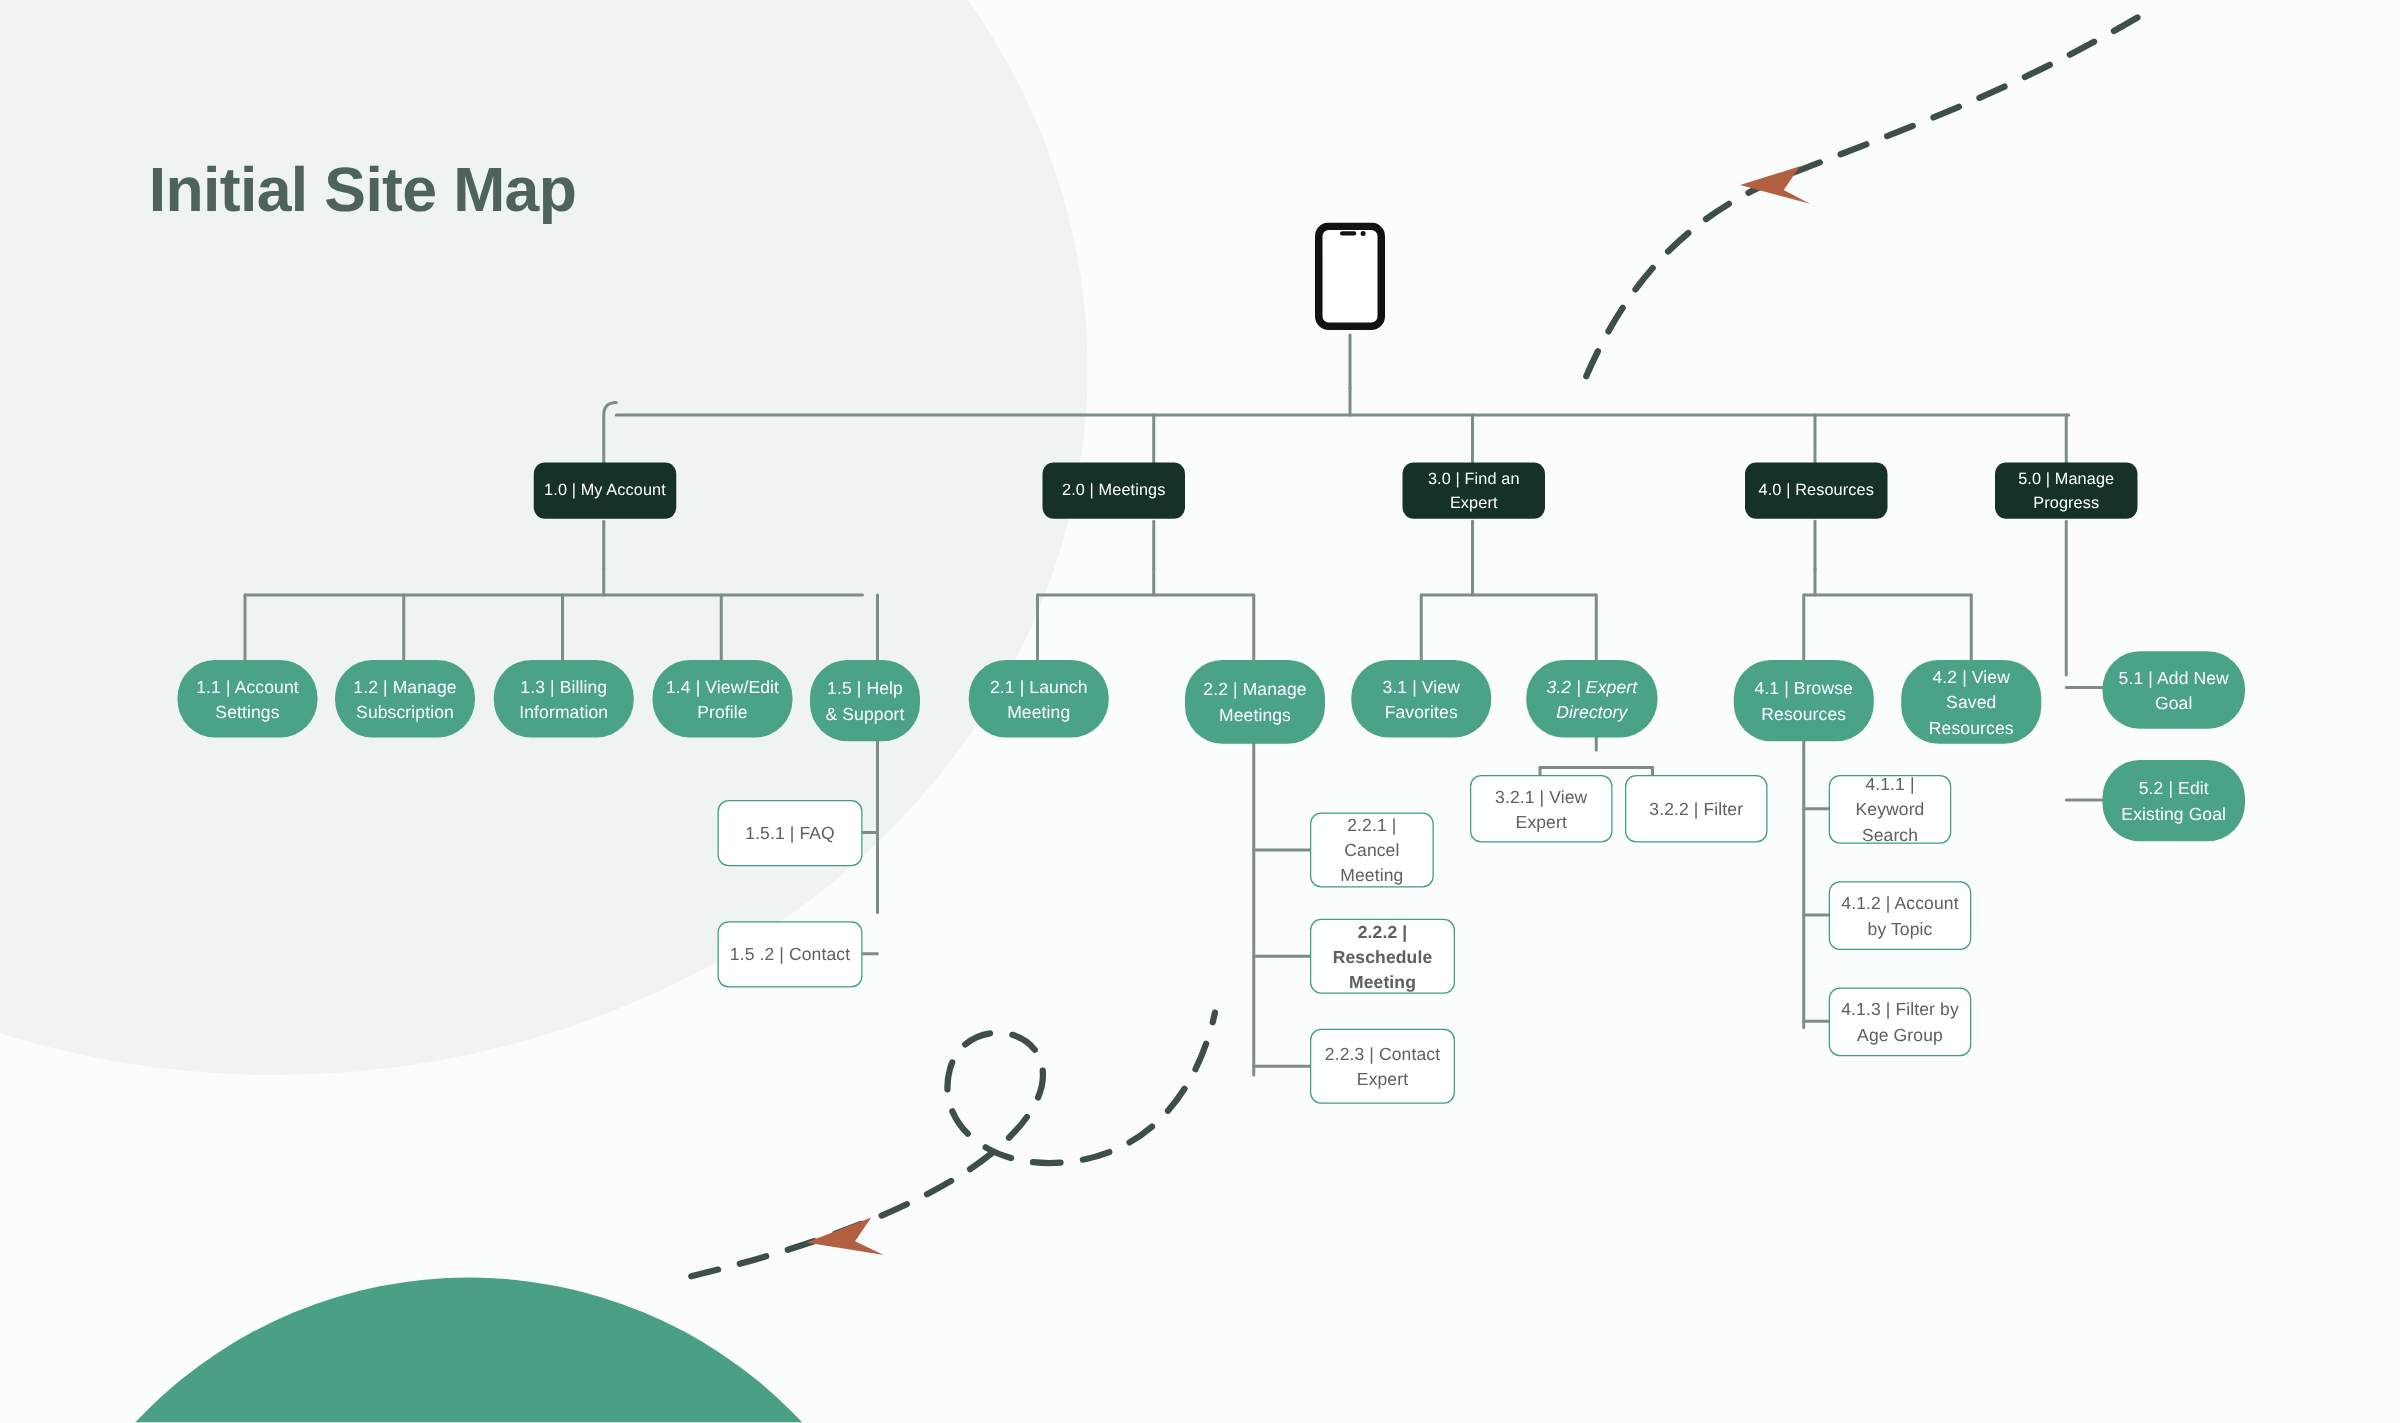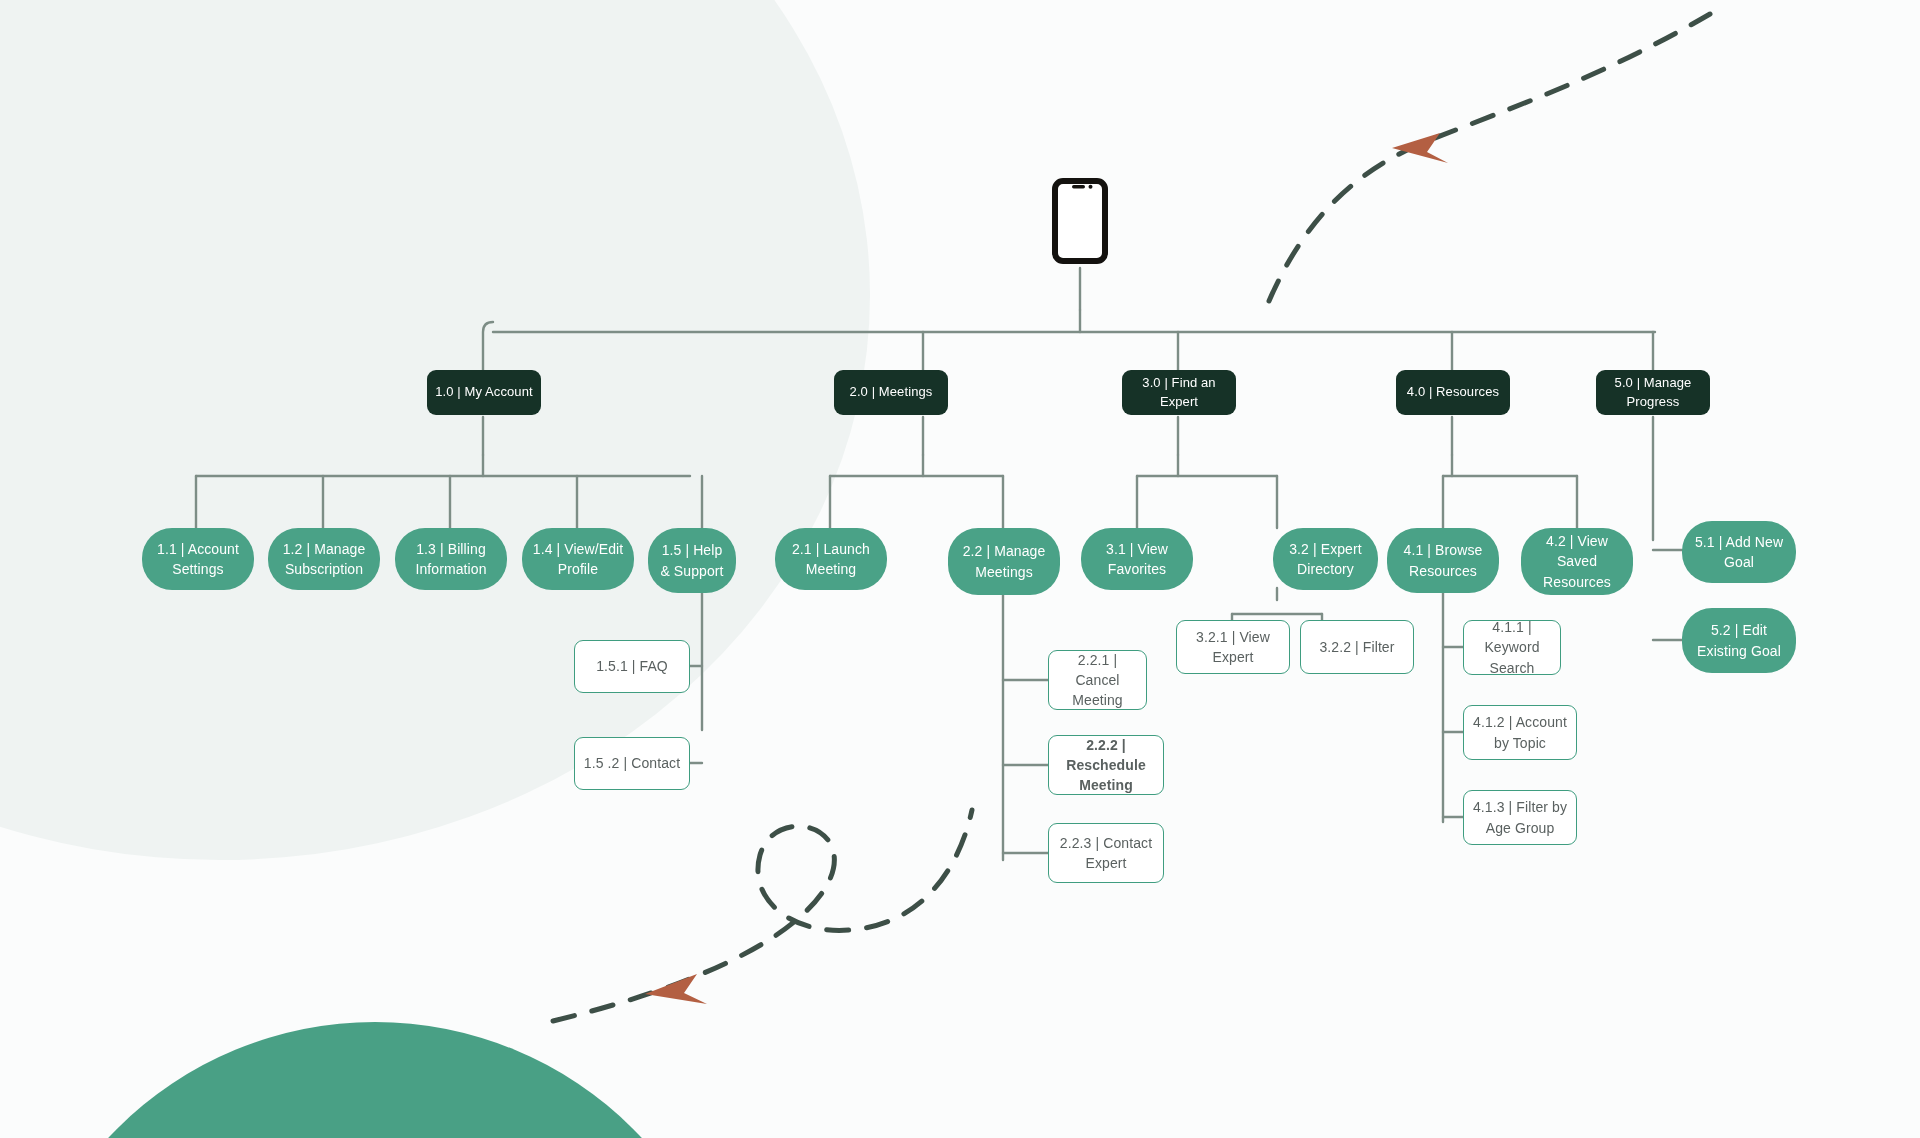--- a/index.html
+++ b/index.html
@@ -187,20 +187,21 @@
       <path d="M1443 647 L1463 647"></path>
       <path d="M1443 732 L1463 732"></path>
       <path d="M1443 817 L1463 817"></path>
 
       <path d="M1653 417 L1653 540"></path>
       <path d="M1653 550 L1682 550"></path>
       <path d="M1653 640 L1682 640"></path>
     </g>
   </svg>
 
+  <div id="page-title">Initial Site Map</div>
 
   <svg id="phone-icon" viewBox="0 0 56 86">
     <rect x="3" y="3" width="50" height="80" rx="8" ry="8" fill="#ffffff" stroke="#14120f" stroke-width="6"></rect>
     <rect x="20" y="7" width="13" height="3.4" rx="1.7" fill="#14120f"></rect>
     <circle cx="38.5" cy="8.7" r="2" fill="#14120f"></circle>
   </svg>
 
   <div class="node lvl1" style="left:427px; top:370px; width:114px;">1.0 | My Account</div>
 
   <div class="node lvl1" style="left:834px; top:370px; width:114px;">2.0 | Meetings</div>
@@ -220,21 +221,21 @@
   <div class="node lvl2" style="left:522px; top:528px; width:112px; height:62px;">1.4 | View/Edit Profile</div>
 
   <div class="node lvl2" style="left:648px; top:528px; width:88px; height:65px;">1.5 | Help &amp; Support</div>
 
   <div class="node lvl2" style="left:775px; top:528px; width:112px; height:62px;">2.1 | Launch Meeting</div>
 
   <div class="node lvl2" style="left:948px; top:528px; width:112px; height:67px;">2.2 | Manage Meetings</div>
 
   <div class="node lvl2" style="left:1081px; top:528px; width:112px; height:62px;">3.1 | View Favorites</div>
 
-  <div class="node lvl2" style="left:1273px; top:528px; width:105px; height:62px;">3.2 | Expert Directory</div>
+  <div class="node lvl2" style="left:1221px; top:528px; width:105px; height:62px;font-style:italic;">3.2 | Expert Directory</div>
 
   <div class="node lvl2" style="left:1387px; top:528px; width:112px; height:65px;">4.1 | Browse Resources</div>
 
   <div class="node lvl2" style="left:1521px; top:528px; width:112px; height:67px;">4.2 | View Saved Resources</div>
 
   <div class="node lvl2" style="left:1682px; top:521px; width:114px; height:62px;">5.1 | Add New Goal</div>
 
   <div class="node lvl2" style="left:1682px; top:608px; width:114px; height:65px;">5.2 | Edit Existing Goal</div>
 
   <div class="node lvl3" style="left:574px; top:640px; width:116px; height:53px;">1.5.1 | FAQ</div>

